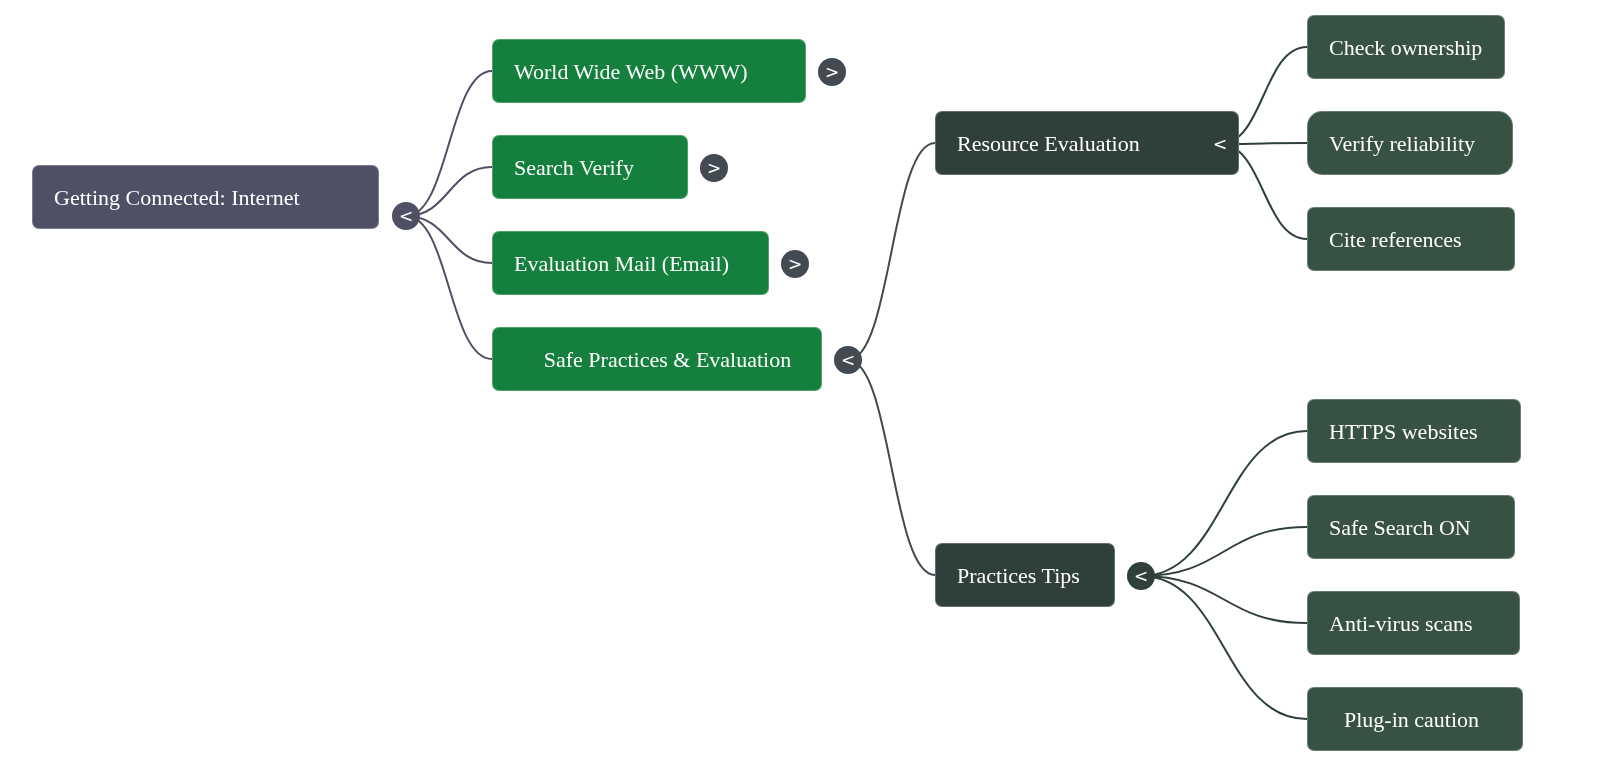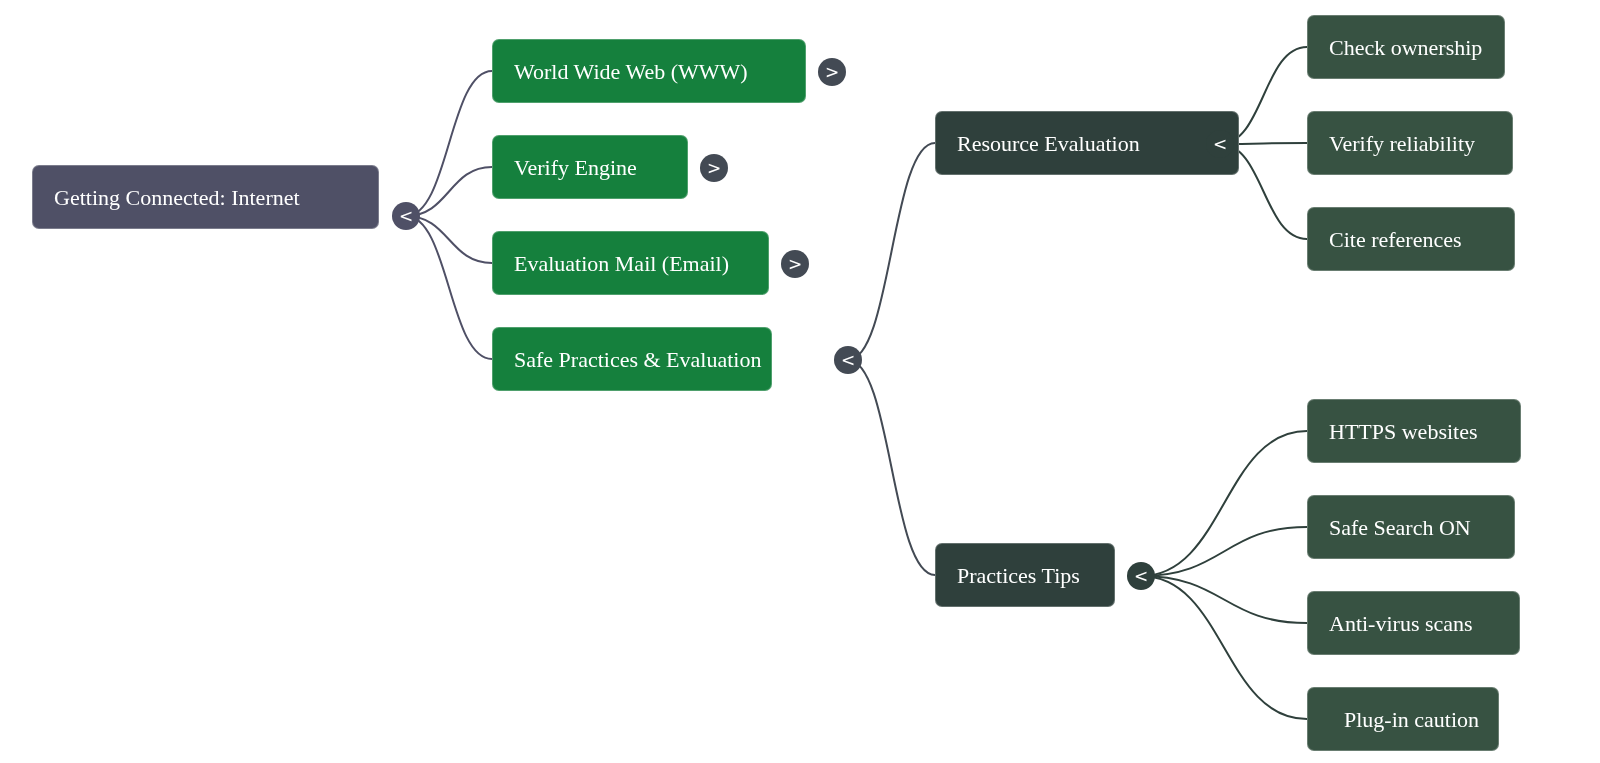--- a/index.html
+++ b/index.html
@@ -38,35 +38,35 @@
     <path d="M1141,576 C1224,576 1224,623 1307,623" fill="none" stroke="#2f403c" stroke-width="2"></path>
     <path d="M1141,576 C1224,576 1224,719 1307,719" fill="none" stroke="#2f403c" stroke-width="2"></path>
   </svg>
 
 <div class="node n0" style="left:32px;top:165px;width:347px;">Getting Connected: Internet</div>
 <div class="toggle t0" style="left:392px;top:202px;">&lt;</div>
 
 <div class="node n1" style="left:492px;top:39px;width:314px;">World Wide Web (WWW)</div>
 <div class="toggle t1" style="left:818px;top:58px;">&gt;</div>
 
-<div class="node n1" style="left:492px;top:135px;width:196px;">Verify Engine</div>
+<div class="node n1" style="left:492px;top:135px;width:196px;">Search Verify</div>
 <div class="toggle t1" style="left:700px;top:154px;">&gt;</div>
 
 <div class="node n1" style="left:492px;top:231px;width:277px;">Evaluation Mail (Email)</div>
 <div class="toggle t1" style="left:781px;top:250px;">&gt;</div>
 
-<div class="node n1" style="left:492px;top:327px;width:280px;">Safe Practices &amp; Evaluation</div>
+<div class="node n1" style="left:492px;top:327px;width:330px;text-align:center;">Safe Practices &amp; Evaluation</div>
 <div class="toggle t1" style="left:834px;top:346px;">&lt;</div>
 
 <div class="node n2" style="left:935px;top:111px;width:304px;">Resource Evaluation</div>
 <div class="toggle t2" style="left:1206px;top:130px;">&lt;</div>
 
 <div class="node n2" style="left:935px;top:543px;width:180px;">Practices Tips</div>
 <div class="toggle t2" style="left:1127px;top:562px;">&lt;</div>
 
 <div class="node n3" style="left:1307px;top:15px;width:198px;">Check ownership</div>
-<div class="node n3" style="left:1307px;top:111px;width:206px;">Verify reliability</div>
+<div class="node n3" style="left:1307px;top:111px;width:206px;border-radius:15px;">Verify reliability</div>
 <div class="node n3" style="left:1307px;top:207px;width:208px;">Cite references</div>
 
 <div class="node n3" style="left:1307px;top:399px;width:214px;">HTTPS websites</div>
 <div class="node n3" style="left:1307px;top:495px;width:208px;">Safe Search ON</div>
 <div class="node n3" style="left:1307px;top:591px;width:213px;">Anti-virus scans</div>
-<div class="node n3" style="left:1307px;top:687px;width:192px;padding-left:36px;">Plug-in caution</div>
+<div class="node n3" style="left:1307px;top:687px;width:216px;padding-left:36px;">Plug-in caution</div>
 
 </body></html>

